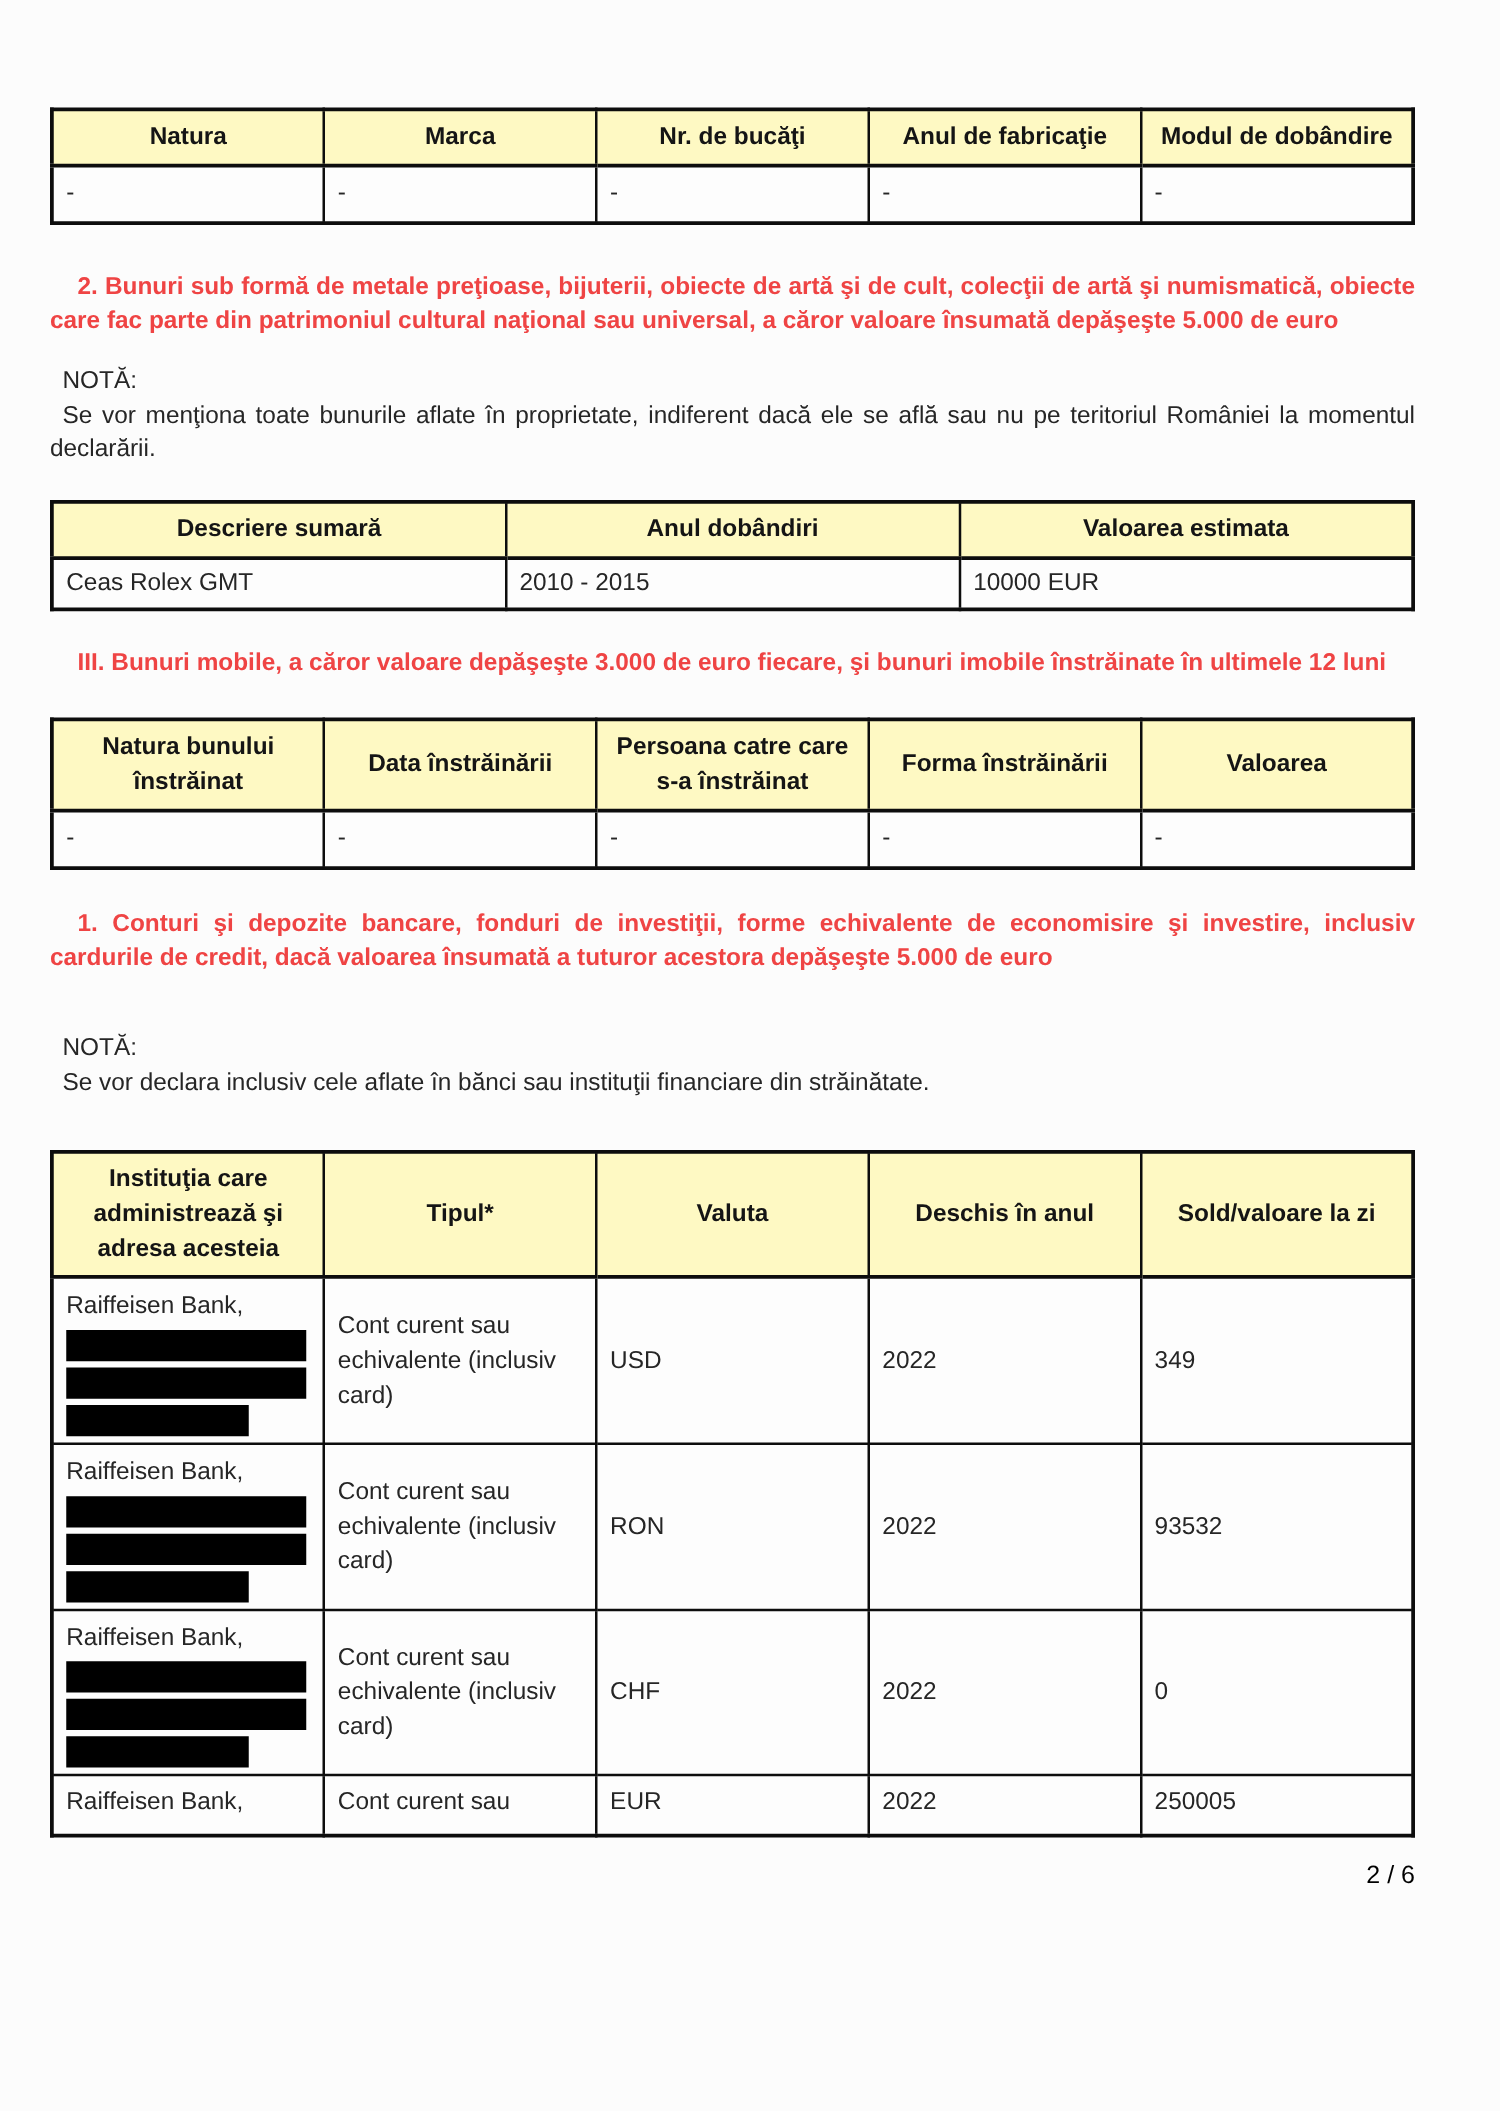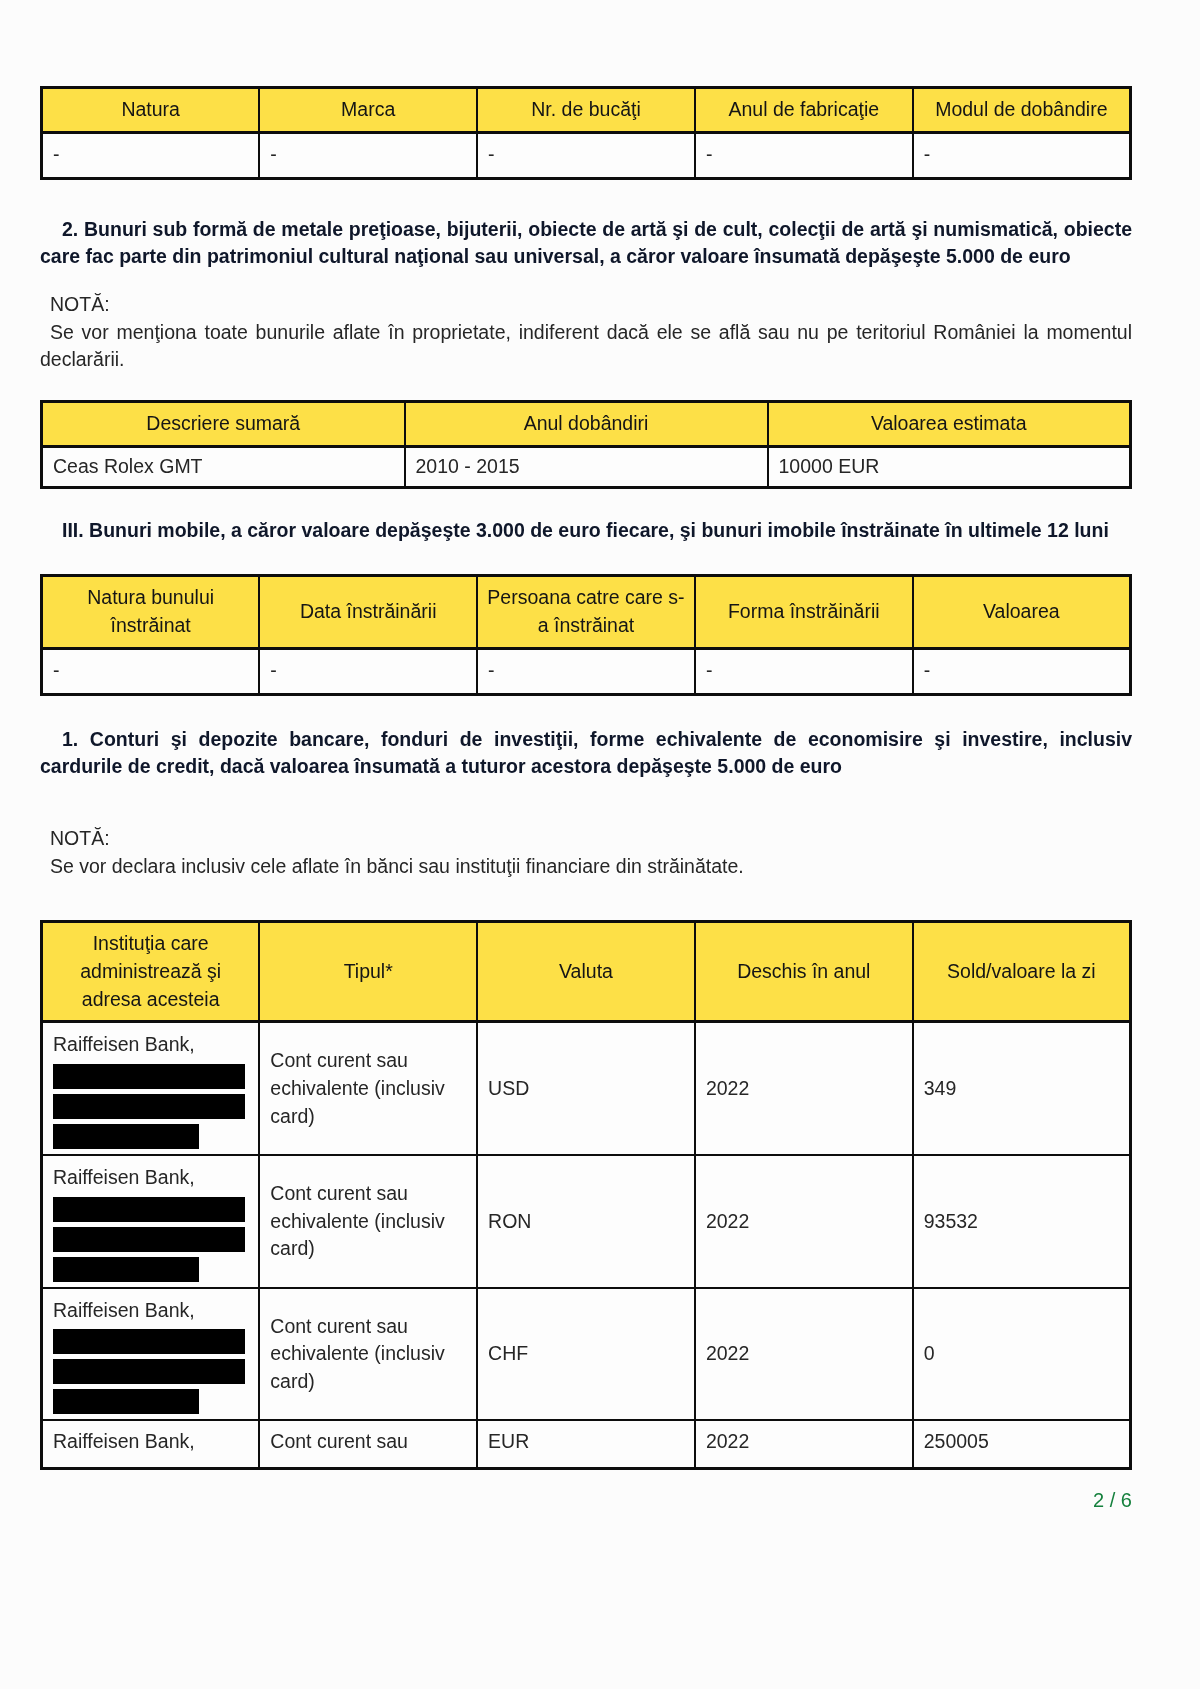--- a/index.html
+++ b/index.html
@@ -25,40 +25,40 @@
     width: 100%;
     table-layout: fixed;
     border: 3px solid #0d0d0d;
   }
   table.tbl th, table.tbl td {
     border: 2px solid #0d0d0d;
     font-size: 19.5px;
     word-wrap: break-word;
   }
   table.tbl th {
-    background: #fde047;
-    font-weight: normal;
+    background: #fef9c3;
+    font-weight: bold;
     text-align: center;
     vertical-align: middle;
     padding: 7px 8px;
     color: #151515;
     border-bottom: 3px solid #0d0d0d;
   }
   table.tbl td {
     padding: 5px 10px;
     text-align: left;
     vertical-align: middle;
     background: #fdfdfd;
   }
   .dash-row td { height: 33px; }
 
   
   .heading {
     font-weight: bold;
-    color: #0f172a;
+    color: #ef4444;
     text-align: justify;
     text-indent: 22px;
   }
   .h-s2   { margin-top: 36px; }
   .h-s3   { margin-top: 28px; }
   .h-s4   { margin-top: 60px; }
   .h-s4-1 { margin-top: 30px; }
   .nota-label { padding-left: 10px; margin-top: 20px; }
   .nota-label-2 { padding-left: 10px; margin-top: 44px; }
   .nota-text  { text-indent: 10px; text-align: justify; margin: 0; }
@@ -79,21 +79,21 @@
     margin-top: 5px;
   }
   .redaction.short { width: 146px; }
   .inst-name { margin-bottom: 1px; }
 
   
   .footer {
     margin-top: 16px;
     text-align: right;
     font-size: 20px;
-    color: #15803d;
+    color: #000000;
   }
 </style>
 </head>
 <body>
 
 <div class="content">
 
   <table class="tbl">
     <tbody>
         <tr>

